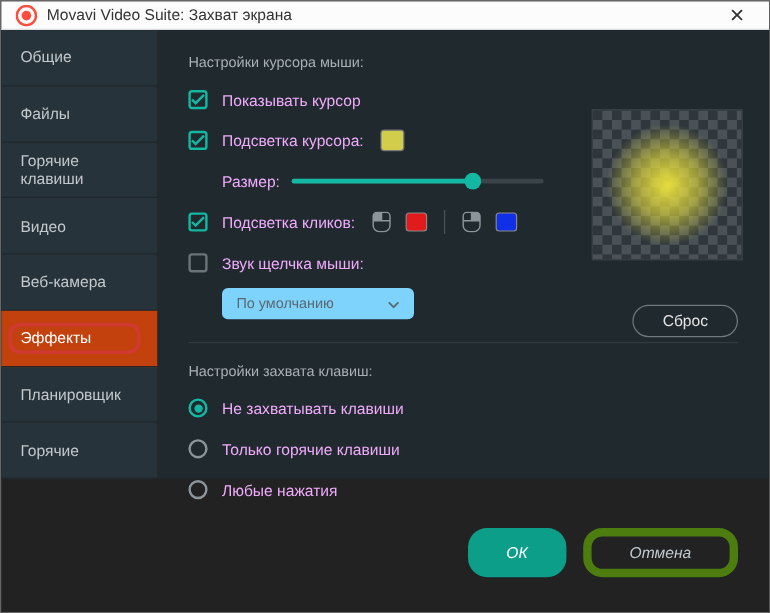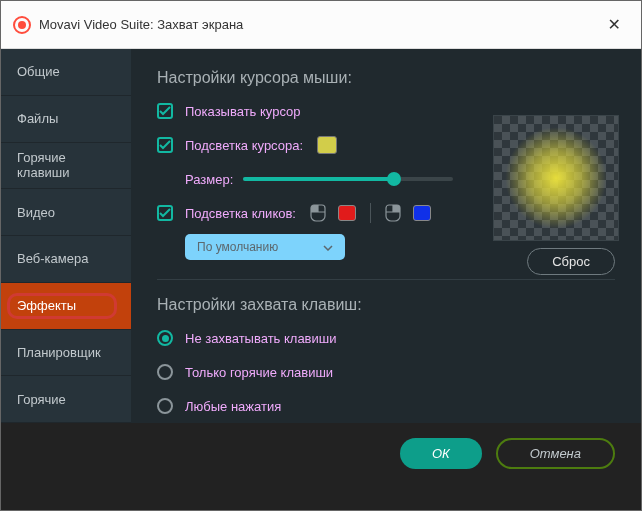--- a/index.html
+++ b/index.html
@@ -6,21 +6,21 @@
   body {
     font-family: "Segoe UI", Arial, sans-serif;
     font-size: 13px;
     background: #222;
     width: 642px;
     height: 511px;
     overflow: hidden;
     border: 1px solid #666;
   }
   .titlebar {
-    height: 48px;
+    height: 24px;
     background: #fcfcfc;
     display: flex;
     align-items: center;
     padding: 0 12px;
     color: #333;
     font-size: 13px;
     border-bottom: 1px solid #ddd;
   }
   .titlebar .logo {
     width: 18px; height: 18px;
@@ -71,21 +71,21 @@
   .main {
     flex: 1;
     padding: 20px 26px 12px 26px;
     color: #c2c9cd;
     position: relative;
     display: flex;
     flex-direction: column;
   }
   .section-title {
     color: #a9b1b5;
-    font-size: 16px;
+    font-size: 12px;
     margin-bottom: 12px;
   }
   .row {
     display: flex;
     align-items: center;
     margin-bottom: 10px;
     min-height: 24px;
   }
   .row.indent { padding-left: 28px; }
   .checkbox {
@@ -219,21 +219,21 @@
     cursor: pointer;
     border: none;
     font-style: italic;
   }
   .btn-ok {
     background: #0d9e8a;
     color: #fff;
   }
   .btn-cancel {
     background: transparent;
-    border: 2px solid #4d7c0f;
+    border: 7px solid #4d7c0f;
     color: #c2c9cd;
   }
 </style>
 </head>
 <body>
 
 <div class="titlebar">
   <span class="logo">
     <svg width="18" height="18" viewBox="0 0 18 18">
       <circle cx="9" cy="9" r="8" fill="none" stroke="#ff4d3d" stroke-width="2"></circle>
@@ -328,20 +328,24 @@
           <svg width="16" height="18" viewBox="0 0 16 18">
               <path d="M4 1 h8 a3 3 0 0 1 3 3 v8 a5 5 0 0 1 -5 5 h-4 a5 5 0 0 1 -5 -5 v-8 a3 3 0 0 1 3 -3 z" fill="none" stroke="#8b959a" stroke-width="1.2"></path>
               <path d="M8 1 v7 M1 8 h14" stroke="#8b959a" stroke-width="1.2"></path>
               <path d="M8 1 h4 a3 3 0 0 1 3 3 v4 h-7 z" fill="#8b959a"></path>
             </svg>
         </span>
         <span class="small-swatch" style="background:#1030e8"></span>
       </div>
     </div>
 
+    <div class="row">
+      <span class="checkbox unchecked"></span>
+      <span class="label">Звук щелчка мыши:</span>
+    </div>
 
     <div class="row">
       <span class="dropdown">
         <span>По умолчанию</span>
         <span>
           <svg width="10" height="6" viewBox="0 0 10 6">
               <path d="M1 1 L5 5 L9 1" stroke="#5c686e" stroke-width="1.5" fill="none"></path>
             </svg>
         </span>
       </span>

